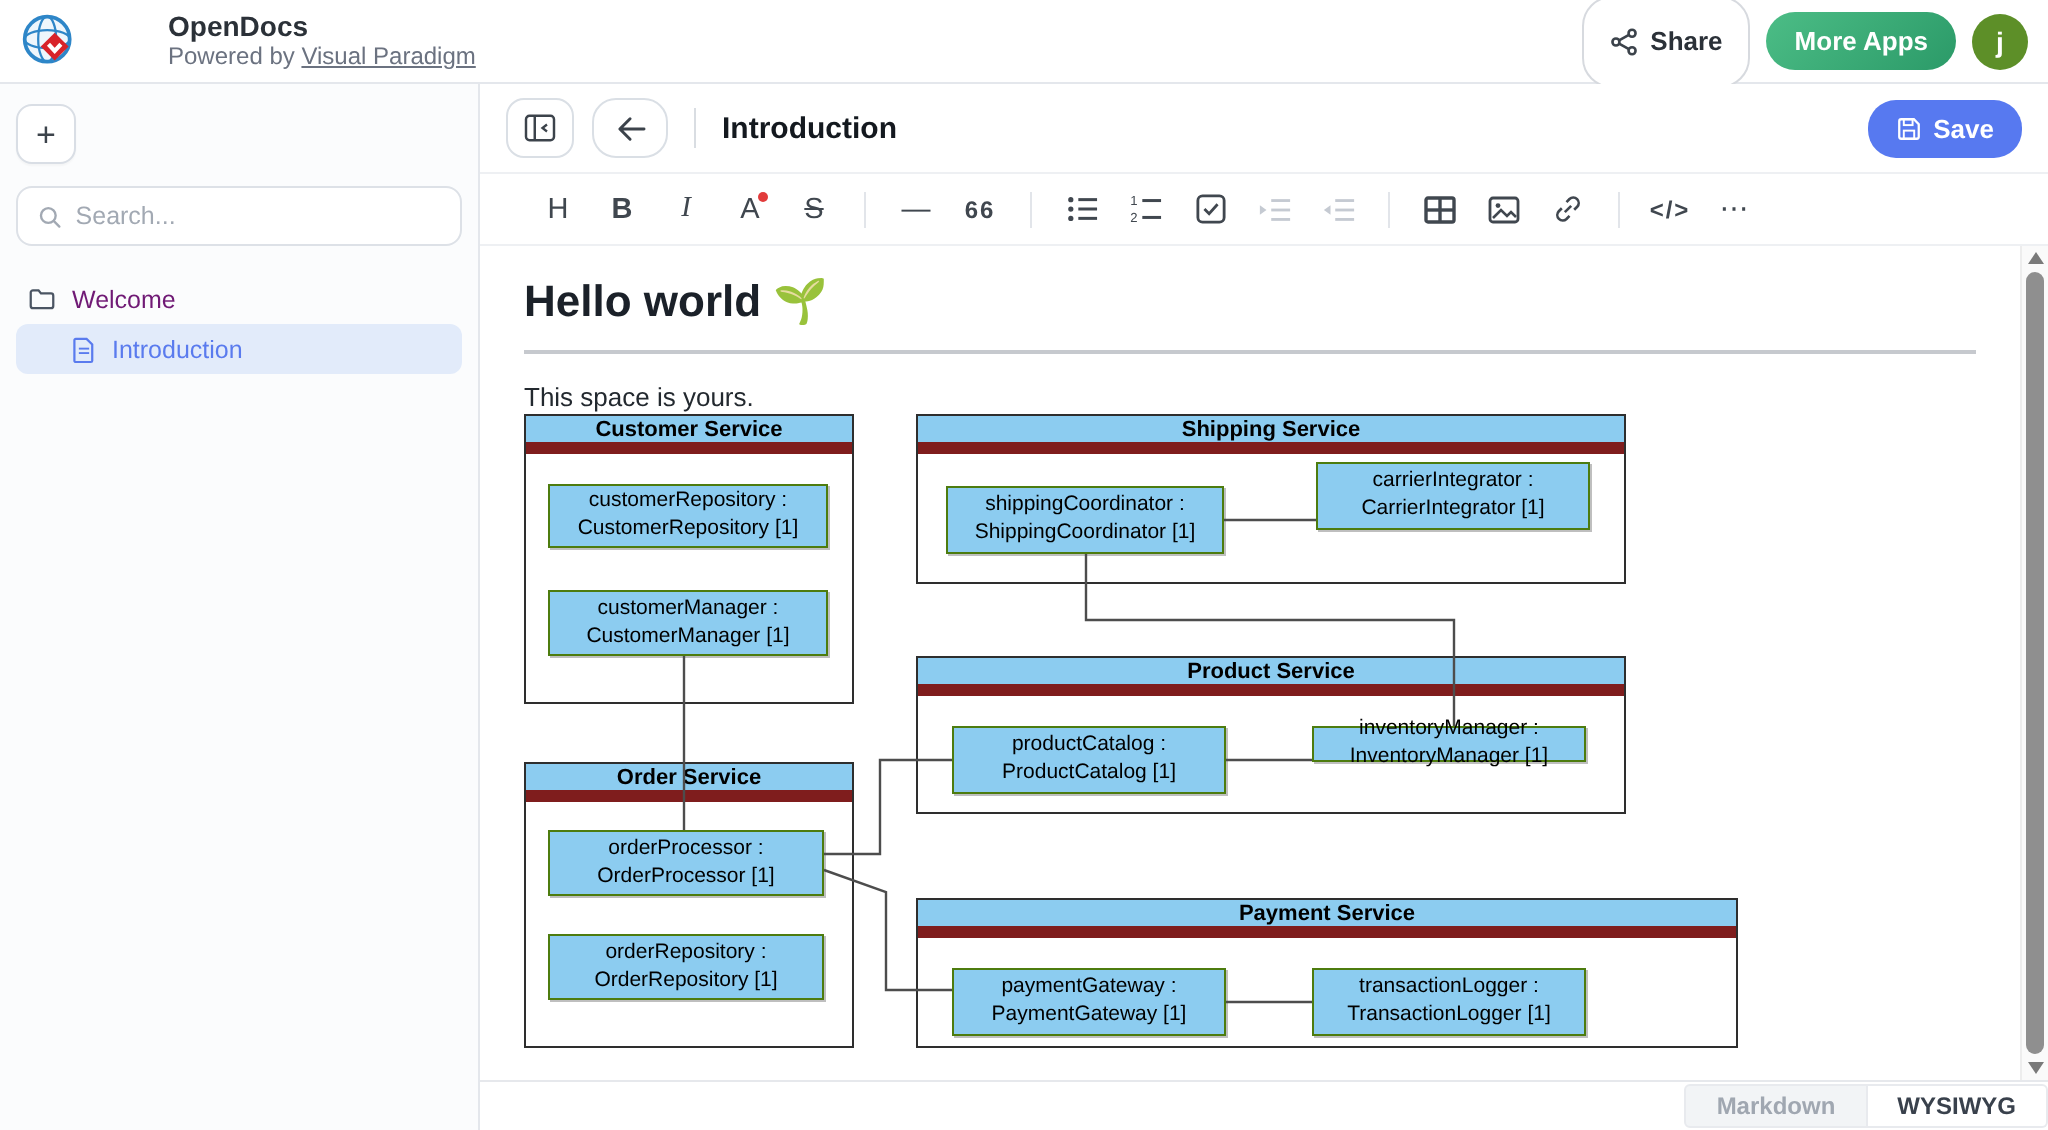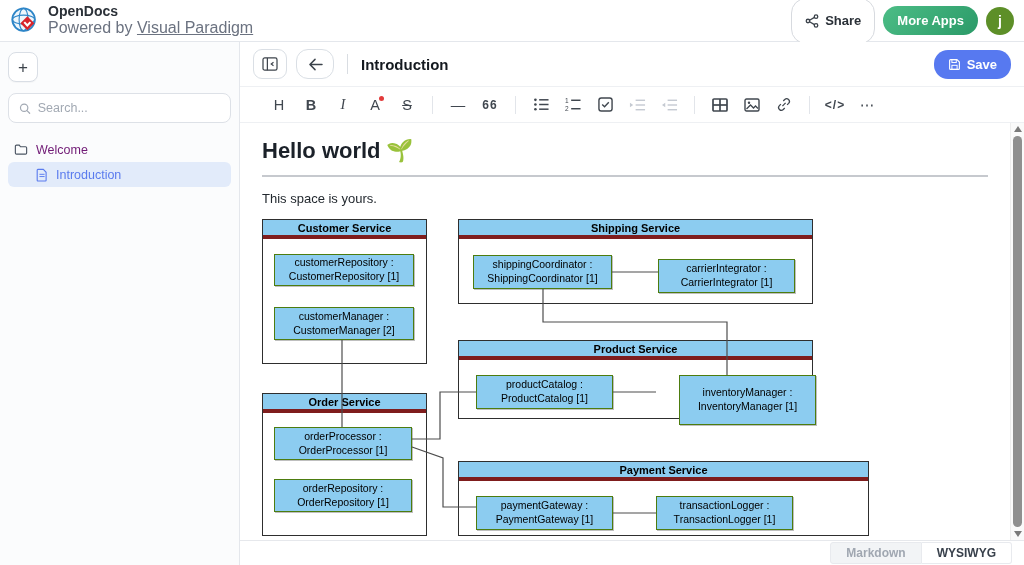--- a/index.html
+++ b/index.html
@@ -1,23 +1,23 @@
 <!DOCTYPE html>
 <html><head>
 <meta charset="utf-8">
 <style>
   * { margin:0; padding:0; box-sizing:border-box; }
   html,body { width:1024px; height:565px; overflow:hidden; font-family:"Liberation Sans", sans-serif; background:#fff; color:#333; }
 
   
   .app-header { height:42px; display:flex; align-items:center; padding:0 10px; background:#fff; border-bottom:1px solid #e4e7ec; }
   .logo { width:30px; height:30px; margin-right:8px; flex:0 0 auto; }
-  .brand-text { line-height:1.1; }
+  .brand-text { line-height:1.1;margin-left:36px; }
   .brand-name { font-size:14px; font-weight:bold; color:#2b3138; }
-  .brand-sub { font-size:16px; color:#6b7280; }
+  .brand-sub { font-size:12px; color:#6b7280; }
   .brand-sub a { color:#6b7280; text-decoration:underline; cursor:pointer; }
   .header-spacer { flex:1; }
   .share-btn { display:flex; align-items:center; gap:6px; height:46px; padding:0 13px; background:#fff; border:1px solid #d7dadf; border-radius:15px; font-size:13px; font-weight:bold; color:#2b3138; cursor:pointer; }
   .share-btn svg { color:#3c434b; }
   .more-apps-btn { height:29px; margin-left:8px; padding:0 14px; border:none; border-radius:15px; background:linear-gradient(135deg,#4cbd86,#2b9a68); color:#fff; font-size:13px; font-weight:bold; cursor:pointer; }
   .avatar { width:28px; height:28px; margin-left:8px; border-radius:50%; background:#5d8f28; color:#fff; font-size:14px; font-weight:bold; display:flex; align-items:center; justify-content:center; cursor:pointer; }
 
   
   .body-row { display:flex; height:523px; }
 
@@ -57,39 +57,39 @@
   .tb-btn.small { font-size:12px; font-weight:bold; letter-spacing:1px; }
   .tb-btn.disabled { color:#c5cad2; cursor:default; }
   .tb-btn .dot { position:absolute; top:4px; right:6px; width:5px; height:5px; border-radius:50%; background:#e23b3b; }
   .tb-sep { width:1px; height:18px; background:#e2e5ea; margin:0 8px; }
   .tb-btn svg { display:block; }
 
   
   .content-row { flex:1; display:flex; min-height:0; }
   .content { flex:1; padding:15px 22px 0 22px; overflow:hidden; position:relative; }
   .doc-h1 { font-size:22px; font-weight:bold; color:#1b2129; padding-bottom:11px; border-bottom:2px solid #c6c9ce; margin-bottom:14px; }
-  .doc-p { font-size:13px; color:#23292f; margin-bottom:13px; }
+  .doc-p { font-size:13px; color:#23292f; margin-bottom:1px; }
 
   
   .scrollbar { width:14px; flex:0 0 14px; background:#fafafa; border-left:1px solid #ededed; display:flex; flex-direction:column; align-items:center; padding:3px 0; }
   .sb-arrow { width:0; height:0; border-left:4px solid transparent; border-right:4px solid transparent; cursor:pointer; }
   .sb-arrow.up { border-bottom:6px solid #7a7a7a; margin-bottom:4px; }
   .sb-arrow.down { border-top:6px solid #7a7a7a; margin-top:4px; }
   .sb-thumb { flex:1; width:9px; background:#8f8f8f; border-radius:5px; cursor:grab; }
 
   
-  .footer-bar { height:25px; border-top:1px solid #e6e8ec; display:flex; align-items:center; justify-content:flex-end; padding-right:12px; background:#fff; }
+  .footer-bar { height:25px; border-top:1px solid #e6e8ec; display:flex; align-items:center; justify-content:flex-end; padding-right:0; background:#fff; }
   .mode-btn { font-size:12px; font-weight:bold; padding:3px 15px; border:1px solid #e8eaee; cursor:pointer; font-family:"Liberation Sans",sans-serif; }
   .mode-btn.markdown { background:#f2f4f6; color:#a0a7b1; border-radius:3px 0 0 3px; }
   .mode-btn.wysiwyg { background:#fff; color:#39414c; border-radius:0 3px 3px 0; border-left:none; }
 
   
   .diagram { position:relative; width:556px; height:320px; }
   .svc { position:absolute; background:#fff; border:1px solid #2e2e2e; }
-  .svc-title { height:19px; background:#8cccf0; border-bottom:4px solid #7f1d1d; display:flex; align-items:center; justify-content:center; font-size:11px; font-weight:bold; color:#000; }
+  .svc-title { height:19px; background:#8cccf0; border-bottom:6px solid #7f1d1d; display:flex; align-items:center; justify-content:center; font-size:11px; font-weight:bold; color:#000; }
   .comp { position:absolute; background:#8cccf0; border:1px solid #4d7c0f; box-shadow:1px 1px 0 rgba(0,0,0,.25); display:flex; align-items:center; justify-content:center; text-align:center; font-size:10.5px; line-height:1.3; color:#000; white-space:pre-line; }
   .connectors { position:absolute; left:0; top:0; pointer-events:none; }
 </style>
 </head>
 <body>
 
 <div class="app-header">
   <svg class="logo" viewBox="0 0 32 32">
     <circle cx="14.5" cy="14.5" r="12" fill="#eef6fc" stroke="#2e86c8" stroke-width="2"></circle>
     <ellipse cx="14.5" cy="14.5" rx="12" ry="4.8" fill="none" stroke="#2e86c8" stroke-width="1.2"></ellipse>
@@ -278,28 +278,28 @@
           <div class="svc" style="left:0;top:174px;width:165px;height:143px">
             <div class="svc-title">Order Service</div>
           </div>
           <div class="svc" style="left:196px;top:242px;width:411px;height:75px">
             <div class="svc-title">Payment Service</div>
           </div>
 
           <div class="comp" style="left:12px;top:35px;width:140px;height:32px">customerRepository :
 CustomerRepository [1]</div>
           <div class="comp" style="left:12px;top:88px;width:140px;height:33px">customerManager :
-CustomerManager [2]</div>
+CustomerManager [1]</div>
           <div class="comp" style="left:211px;top:36px;width:139px;height:34px">shippingCoordinator :
 ShippingCoordinator [1]</div>
-          <div class="comp" style="left:396px;top:40px;width:137px;height:34px">carrierIntegrator :
+          <div class="comp" style="left:396px;top:24px;width:137px;height:34px">carrierIntegrator :
 CarrierIntegrator [1]</div>
           <div class="comp" style="left:214px;top:156px;width:137px;height:34px">productCatalog :
 ProductCatalog [1]</div>
-          <div class="comp" style="left:417px;top:156px;width:137px;height:50px">inventoryManager :
+          <div class="comp" style="left:394px;top:156px;width:137px;height:18px">inventoryManager :
 InventoryManager [1]</div>
           <div class="comp" style="left:12px;top:208px;width:138px;height:33px">orderProcessor :
 OrderProcessor [1]</div>
           <div class="comp" style="left:12px;top:260px;width:138px;height:33px">orderRepository :
 OrderRepository [1]</div>
           <div class="comp" style="left:214px;top:277px;width:137px;height:34px">paymentGateway :
 PaymentGateway [1]</div>
           <div class="comp" style="left:394px;top:277px;width:137px;height:34px">transactionLogger :
 TransactionLogger [1]</div>
 

